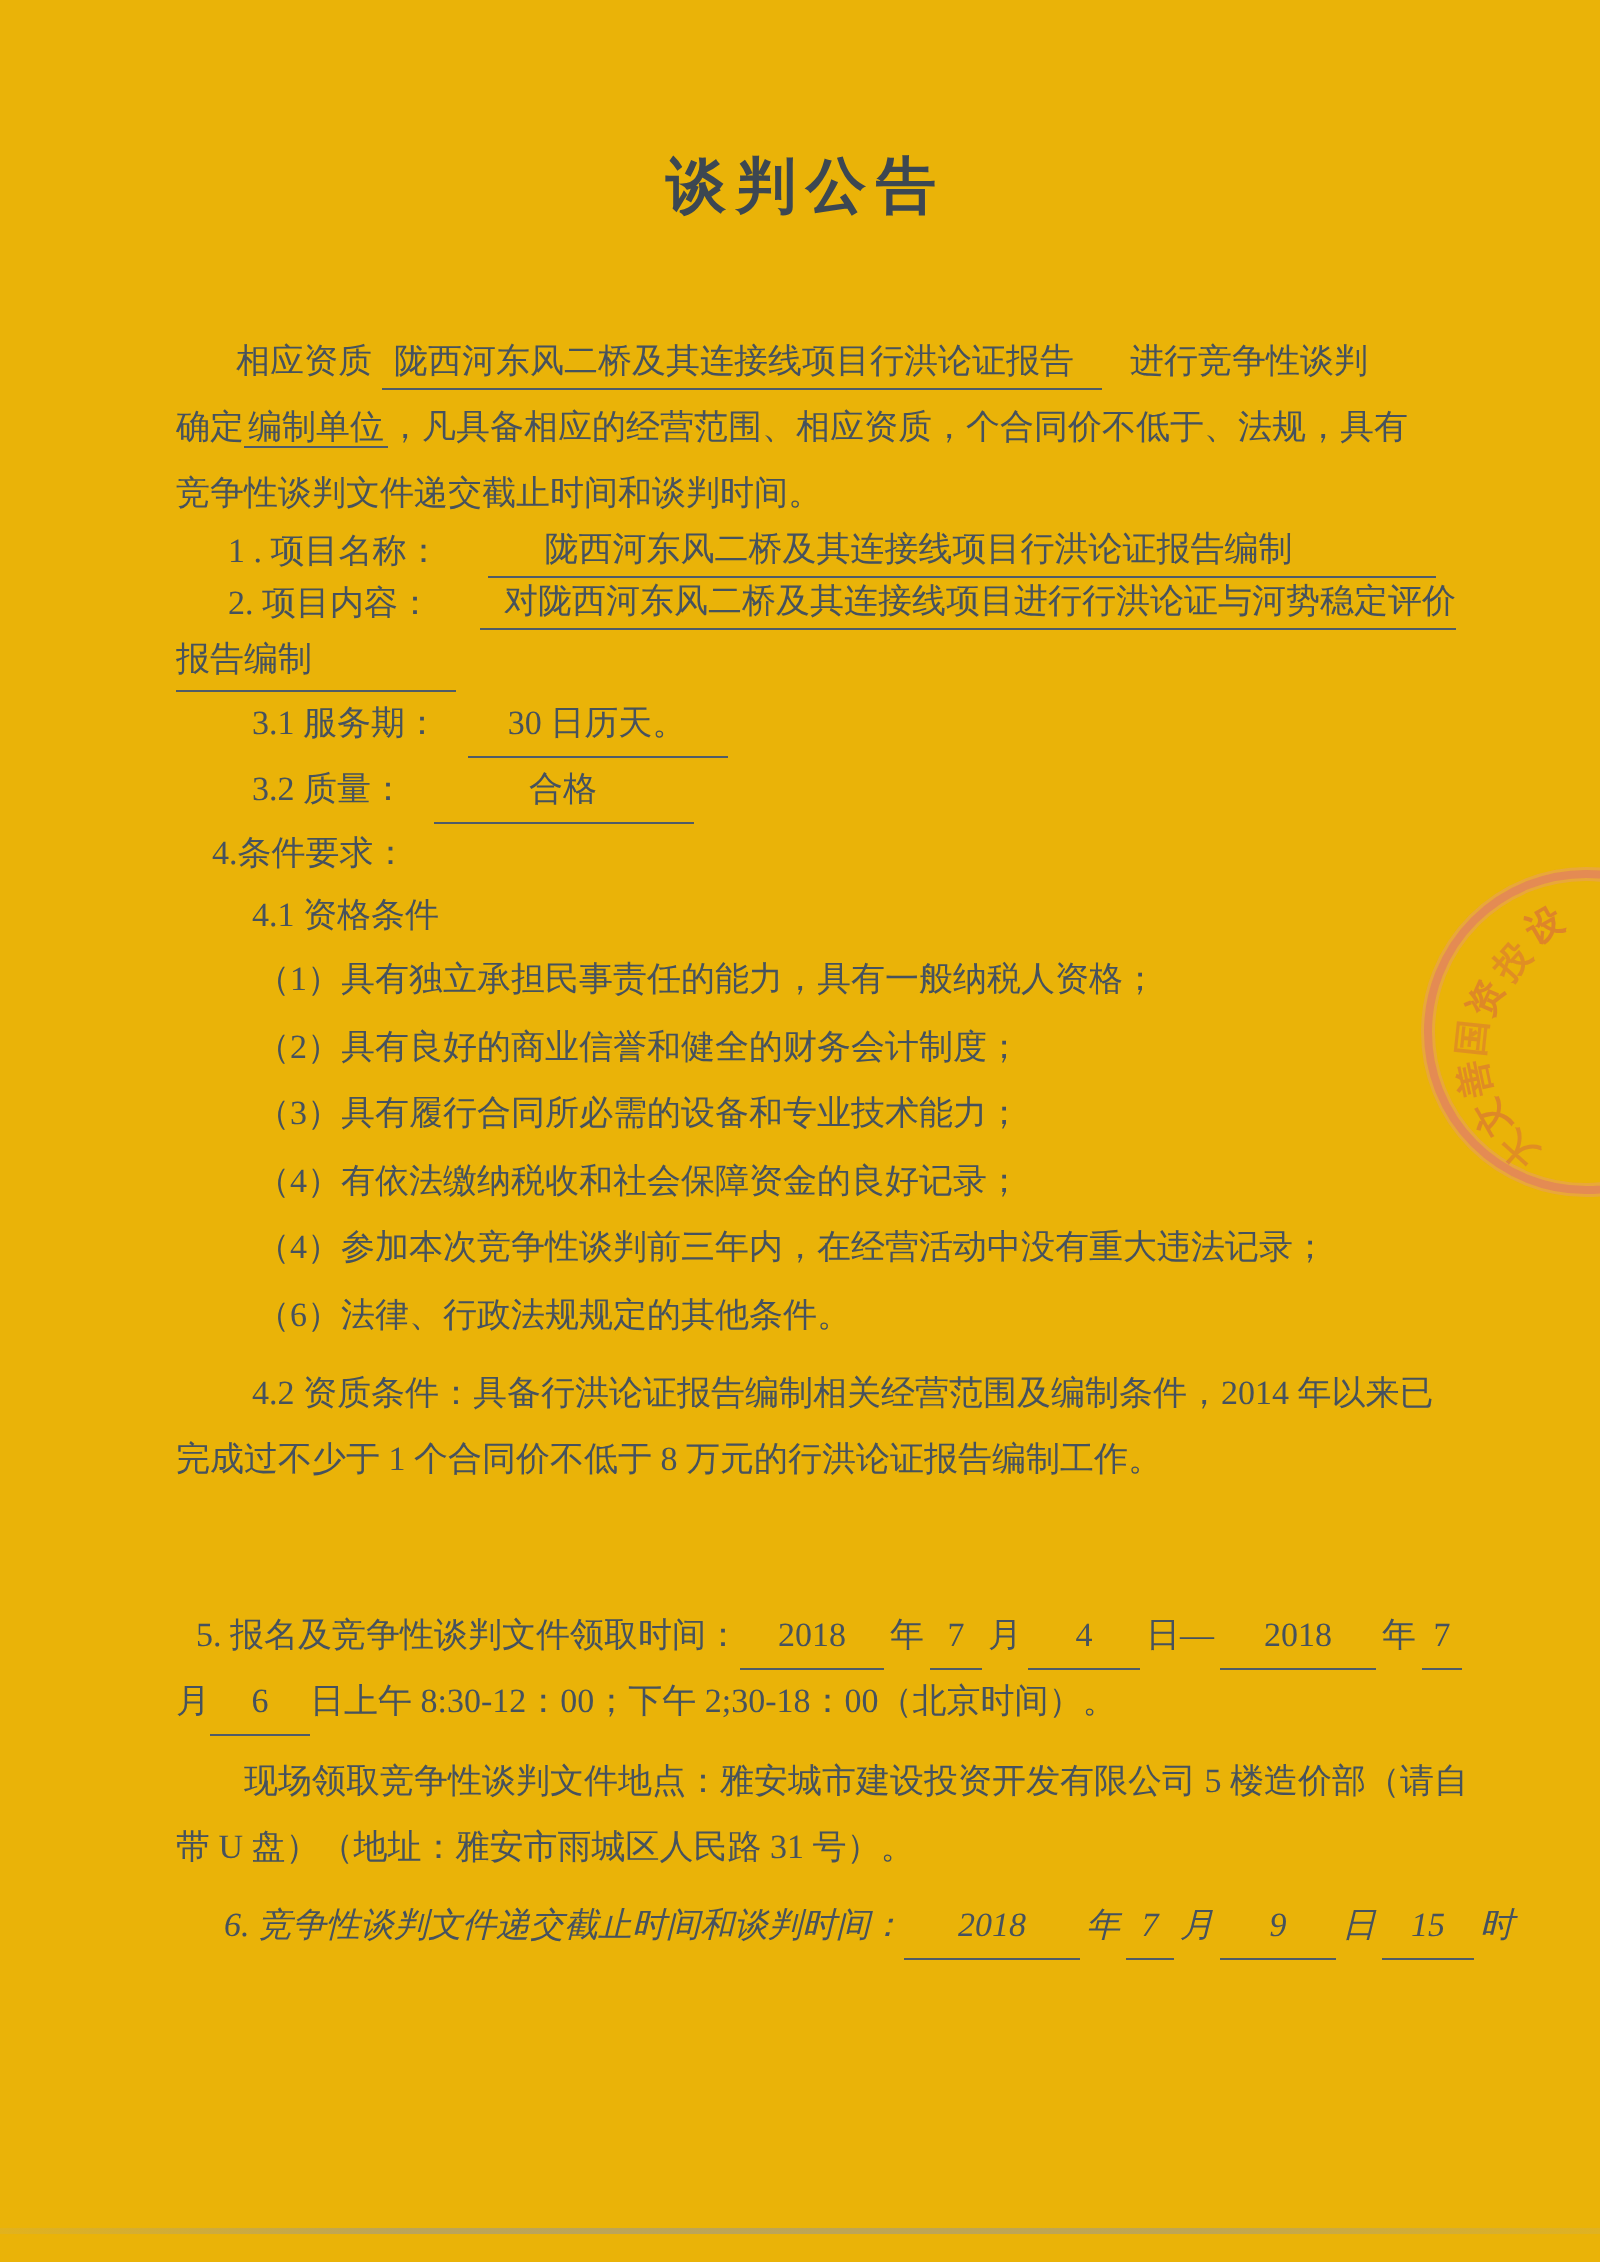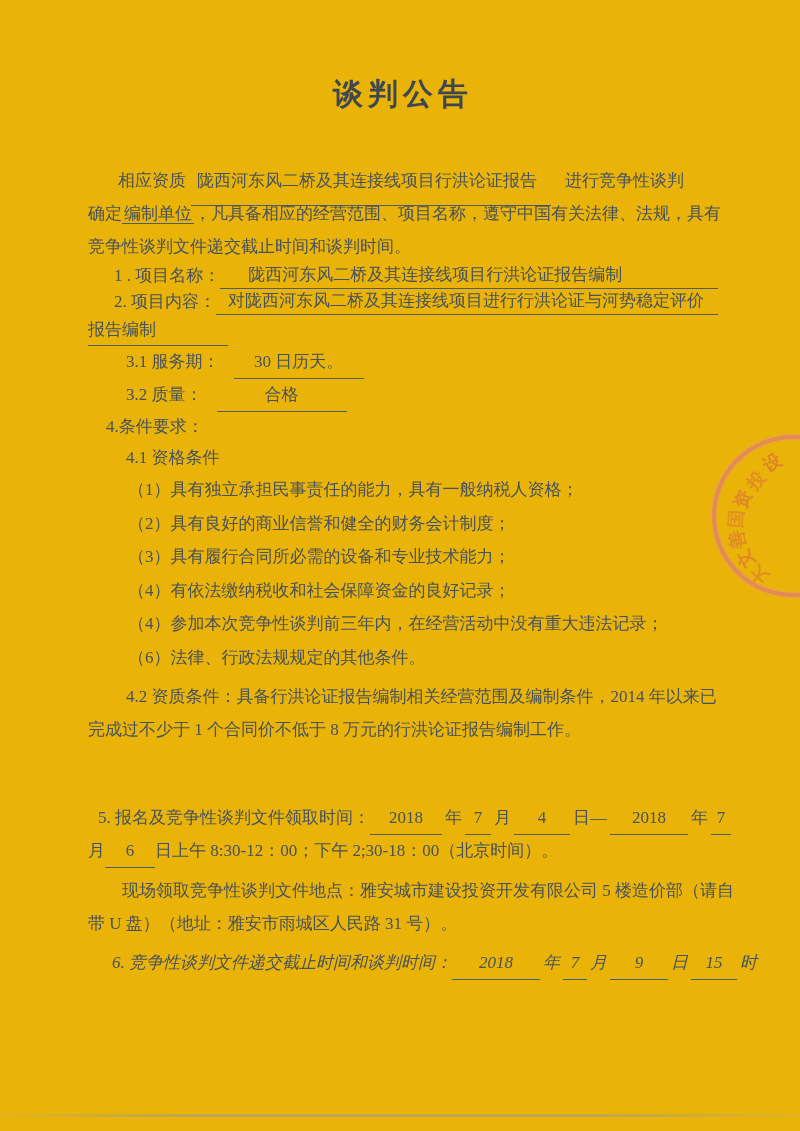--- a/index.html
+++ b/index.html
@@ -24,24 +24,24 @@
     color:#3c4752;
     font-weight:bold;
   }
   .ln{height:33px;line-height:33px;white-space:nowrap;}
   .row{display:flex;align-items:flex-end;}
   .u{border-bottom:1.6px solid #505c68;}
   .fill{flex:1;}
   
   .intro{margin-top:50px;}
   .indent1{padding-left:30px;}
-  .u-proj{margin-left:5px;margin-right:14px;padding:0 14px 15px 6px;}
+  .u-proj{margin-left:5px;margin-right:14px;padding:0 14px 4px 6px;}
   .u-tight{padding:0 2px;}
   
-  .item{height:26px;line-height:26px;padding-left:26px;}
+  .item{height:26px;line-height:26px;padding-left:26px;gap:24px;}
   .item .lbl{white-space:nowrap;}
   .pl28{padding-left:28px;}
   .pl12{padding-left:12px;}
   .cont-line{height:30px;line-height:30px;}
   .cont-u{display:inline-block;min-width:140px;}
   .h-item{margin-top:14px;height:30px;line-height:30px;padding-left:26px;}
   .sub{padding-left:38px;}
   .h31{height:31px;line-height:31px;}
   .pl18{padding-left:18px;}
   .blank{display:inline-block;text-align:center;border-bottom:1.6px solid #505c68;}
@@ -70,21 +70,21 @@
 </style>
 </head>
 <body>
 
 <div class="page">
 
   <h1 class="doc-title">谈判公告</h1>
 
   <div class="intro">
     <div class="ln indent1"><span>相应资质</span><span class="u u-proj">陇西河东风二桥及其连接线项目行洪论证报告</span><span>进行竞争性谈判</span></div>
-    <div class="ln"><span>确定</span><span class="u u-tight">编制单位</span><span>，凡具备相应的经营范围、项目名称，遵守中国有关法律、法规，具有</span></div>
+    <div class="ln"><span>确定</span><span class="u u-tight">编制单位</span><span>，凡具备相应的经营范围、相应资质，个合同价不低于、法规，具有</span></div>
     <div class="ln">竞争性谈判文件递交截止时间和谈判时间。</div>
   </div>
 
   <div class="ln item row">
     <span class="lbl">1 . 项目名称：</span>
       <span class="u fill pl28">陇西河东风二桥及其连接线项目行洪论证报告编制</span>
   </div>
 
   <div class="ln item row">
     <span class="lbl">2.  项目内容：</span>

